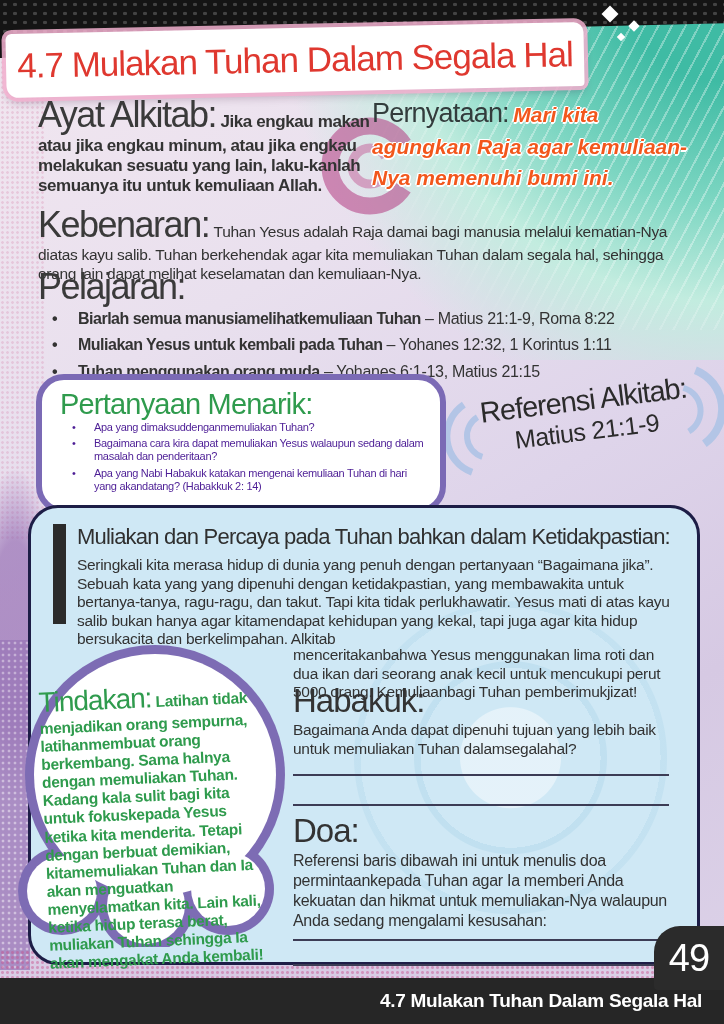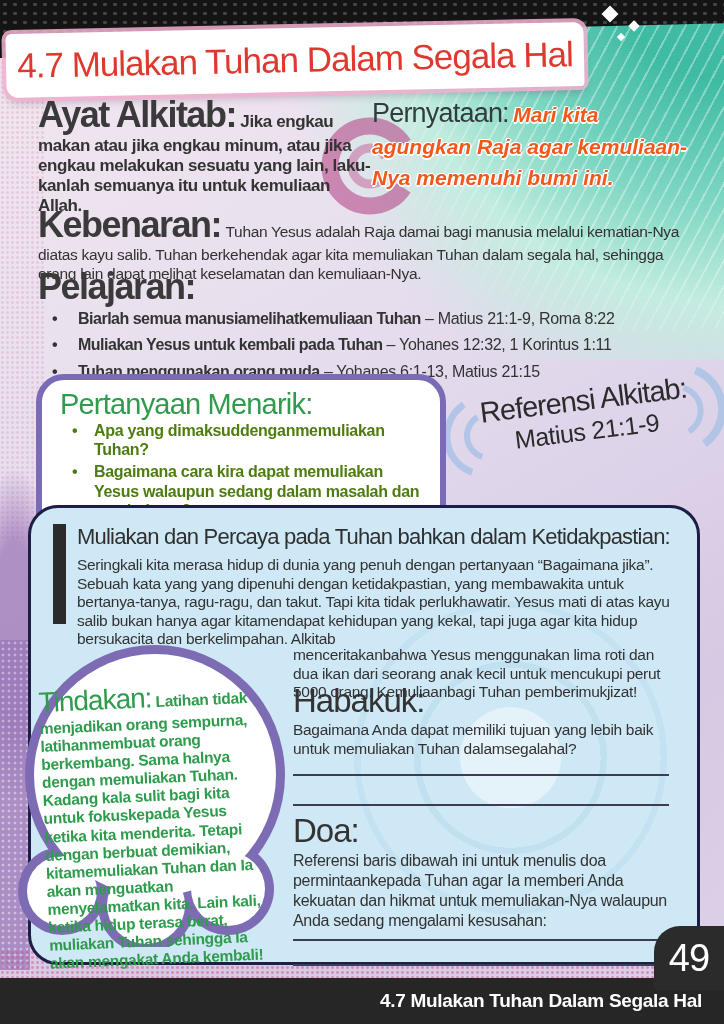--- a/index.html
+++ b/index.html
@@ -34,21 +34,21 @@
   .sparkle.s1 { width:12px; height:12px; left:0; top:4px; }
   .sparkle.s2 { width:8px; height:8px; left:26px; top:18px; }
   .sparkle.s3 { width:6px; height:6px; left:14px; top:30px; }
   .banner { position:absolute; left:6px; top:28px; width:578px; height:64px; background:#fff; z-index:3;
     transform:rotate(-1.2deg); border-radius:6px 10px 4px 12px;
     box-shadow:0 0 0 4px rgba(243,178,208,.85), 0 5px 8px rgba(60,20,60,.25);
     display:flex; align-items:center; justify-content:center; }
   .banner-title { color:#df382f; font-size:35px; letter-spacing:-1px; white-space:nowrap; }
 
   
-  .h-big { font-size:36px; color:#3a3a3a; letter-spacing:-1.5px; font-weight:700; }
+  .h-big { font-size:36px; color:#3a3a3a; letter-spacing:-1.5px; font-weight:400; }
   .body-bold { font-size:17px; font-weight:700; color:#333; letter-spacing:-.4px; line-height:1.18; }
   .body-reg { font-size:15.5px; color:#323232; letter-spacing:-.3px; line-height:1.22; }
 
   .ayat { position:absolute; left:38px; top:94px; width:336px; z-index:3; }
   .ayat .ref { display:block; margin-top:2px; }
   .pernyataan { position:absolute; left:372px; top:98px; width:320px; z-index:3; }
   .pernyataan .label { font-size:27px; color:#333c3c; letter-spacing:-.8px; }
   .pernyataan .stmt { font-size:21px; font-weight:700; font-style:italic; color:#f2571c; line-height:1.5;
     text-shadow:-1.5px 0 0 #fff, 1.5px 0 0 #fff, 0 -1.5px 0 #fff, 0 1.5px 0 #fff, 1px 1px 0 #fff, -1px -1px 0 #fff; }
 
@@ -61,21 +61,21 @@
   .pelajaran ul { list-style:none; margin-top:2px; }
   .pelajaran li { font-size:16px; color:#333; letter-spacing:-.3px; margin:0 0 8px 0; padding-left:40px; position:relative; line-height:1.15; }
   .pelajaran li::before { content:"•"; position:absolute; left:14px; font-weight:700; }
   .pelajaran .lead { font-weight:700; letter-spacing:-.5px; }
 
   .pertanyaan-box { position:absolute; left:36px; top:374px; width:410px; z-index:4; background:#fff;
     border:6px solid #7b6ab5; border-radius:28px; padding:8px 14px 12px 18px; }
   .pertanyaan-box .label { font-size:29px; color:#2f9b4d; letter-spacing:-.8px; }
   .pertanyaan-box .subtitle { font-size:16.5px; color:#2f9b4d; letter-spacing:-.4px; margin:1px 0 3px; }
   .pertanyaan-box ul { list-style:none; }
-  .pertanyaan-box li { font-size:16px; font-weight:700; color:#4d7c0f; letter-spacing:-.3px;
+  .pertanyaan-box li { font-size:11px; font-weight:400; color:#4c1d95; letter-spacing:-.3px;
     line-height:1.2; margin-bottom:3px; padding-left:34px; position:relative; }
   .pertanyaan-box li::before { content:"•"; position:absolute; left:12px; }
 
   .referensi { position:absolute; left:452px; top:384px; width:266px; z-index:3; transform:rotate(-7deg); text-align:center; }
   .referensi .label { font-size:29px; color:#2b2b2b; letter-spacing:-1px; white-space:nowrap; }
   .referensi .value { font-size:25px; color:#2b2b2b; letter-spacing:-.5px; }
   .ref-arcs { position:absolute; left:-14px; top:-6px; }
 
   
   .blue-box { position:absolute; left:28px; top:505px; width:672px; height:460px; z-index:5;
@@ -187,21 +187,21 @@
 
   <div class="pink-band"></div>
 
   <div class="blue-box">
     <div class="vbar"></div>
     <div class="muliakan-head">Muliakan dan Percaya pada Tuhan bahkan dalam Ketidakpastian:</div>
     <div class="muliakan-p1 body-reg">Seringkali kita merasa hidup di dunia yang penuh dengan pertanyaan “Bagaimana jika”. Sebuah kata yang yang dipenuhi dengan ketidakpastian, yang membawakita untuk bertanya-tanya, ragu-ragu, dan takut. Tapi kita tidak perlukhawatir. Yesus mati di atas kayu salib bukan hanya agar kitamendapat kehidupan yang kekal, tapi juga agar kita hidup bersukacita dan berkelimpahan. Alkitab</div>
     <div class="muliakan-p2 body-reg">menceritakanbahwa Yesus menggunakan lima roti dan dua ikan dari seorang anak kecil untuk mencukupi perut 5000 orang. Kemuliaanbagi Tuhan pemberimukjizat!</div>
 
     <div class="pikirkan-head">Habakuk:</div>
-    <div class="pikirkan-q body-reg">Bagaimana Anda dapat memiliki tujuan yang lebih baik untuk memuliakan Tuhan dalamsegalahal?</div>
+    <div class="pikirkan-q body-reg">Bagaimana Anda dapat dipenuhi tujuan yang lebih baik untuk memuliakan Tuhan dalamsegalahal?</div>
     <div class="wline wl1"></div>
     <div class="wline wl2"></div>
 
     <div class="doa-head">Doa:</div>
     <div class="doa-instr body-reg">Referensi baris dibawah ini untuk menulis doa permintaankepada Tuhan agar Ia memberi Anda kekuatan dan hikmat untuk memuliakan-Nya walaupun Anda sedang mengalami kesusahan:</div>
     <div class="wline wl3"></div>
     <div class="wline wl4"></div>
   </div>
 
   <svg class="bubble" width="302" height="302" viewBox="0 0 302 302">

